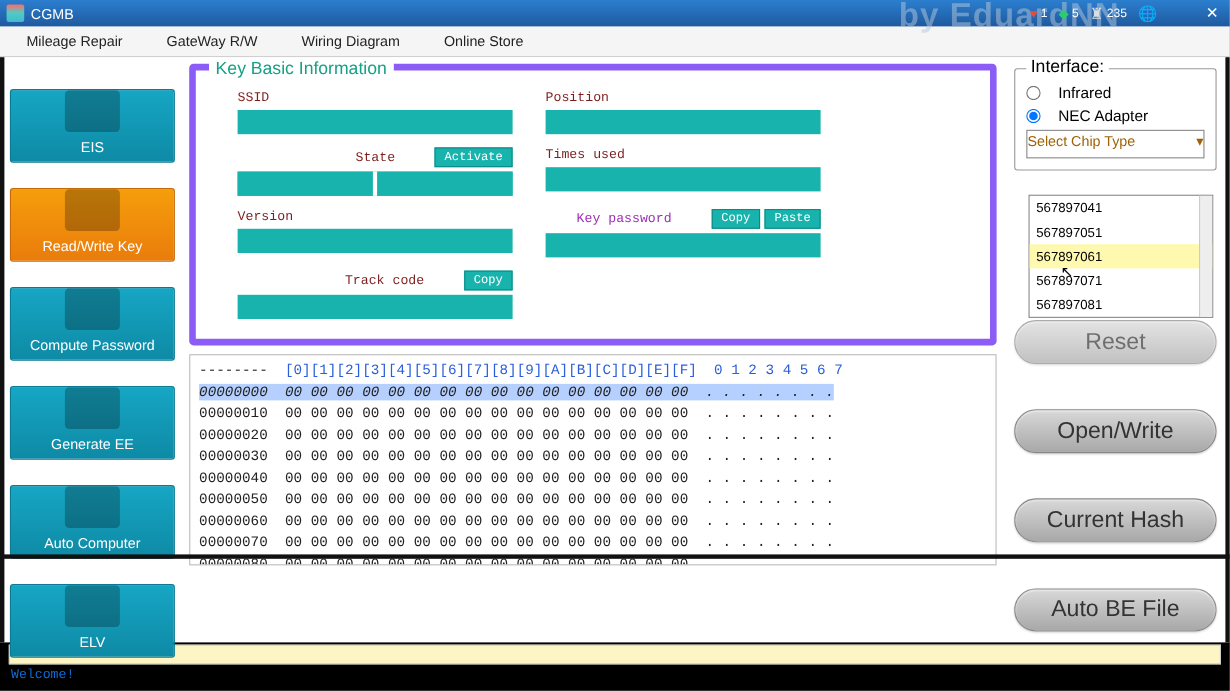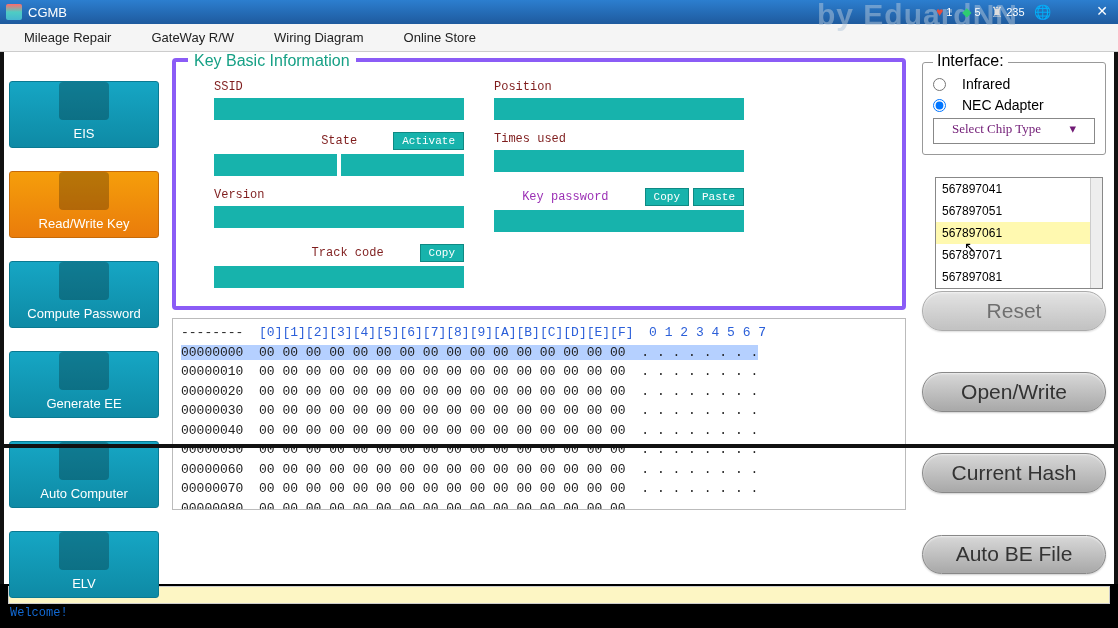--- a/index.html
+++ b/index.html
@@ -7,21 +7,21 @@
     font-family: Arial, sans-serif;
     background: #000;
     width: 1118px;
     height: 628px;
     overflow: hidden;
     position: relative;
   }
   .frame {
     position: absolute;
     top: 0; left: 0;
-    width: 1118px; height: 448px;
+    width: 1118px; height: 508px;
     background: #fff;
   }
   
   .titlebar {
     height: 24px;
     background: linear-gradient(#2c7ecf, #1e5a9e);
     display: flex;
     align-items: center;
     color: #fff;
     font-size: 13px;
@@ -125,21 +125,21 @@
   }
 
   
   .center {
     flex: 1;
     padding: 6px 8px;
     display: flex;
     flex-direction: column;
   }
   .group-box {
-    border: 4px solid #8b5cf6;
+    border: 6px solid #8b5cf6;
     border-radius: 4px;
     padding: 14px 18px 18px 18px;
     position: relative;
     margin-bottom: 8px;
   }
   .group-title {
     position: absolute;
     top: -10px; left: 12px;
     background: #fff;
     padding: 0 6px;
@@ -189,21 +189,21 @@
     height: 192px;
     overflow: hidden;
     font-family: "Courier New", monospace;
     font-size: 13px;
     padding: 4px 8px;
     line-height: 1.5;
     white-space: pre;
     color: #222;
   }
   .hex-header { color: #2b5fd9; }
-  .hex-addr-sel { background: #b5d0ff; }
+  .hex-addr-sel { background: #b5d0ff; font-style: italic; }
 
   
   .rpanel {
     width: 200px;
     padding: 10px 8px;
     display: flex;
     flex-direction: column;
     gap: 14px;
     position: relative;
   }
@@ -225,23 +225,23 @@
     font-size: 14px;
     margin: 5px 0;
   }
   .radio-row input { }
   .chip-select {
     width: 100%;
     height: 26px;
     border: 1px solid #888;
     background: #fff;
     font-size: 13px;
-    padding: 2px 18px;
-    font-family: Liberation Serif, serif;
-    color: #701a75;
+    padding: 2px 0;
+    font-family: Liberation Sans, sans-serif;
+    color: #a16207;
   }
   .chip-dropdown {
     position: absolute;
     top: 114px; left: 12px;
     width: 168px;
     background: #fff;
     border: 1px solid #888;
     font-size: 12px;
     z-index: 10;
     font-family: Arial, sans-serif;

